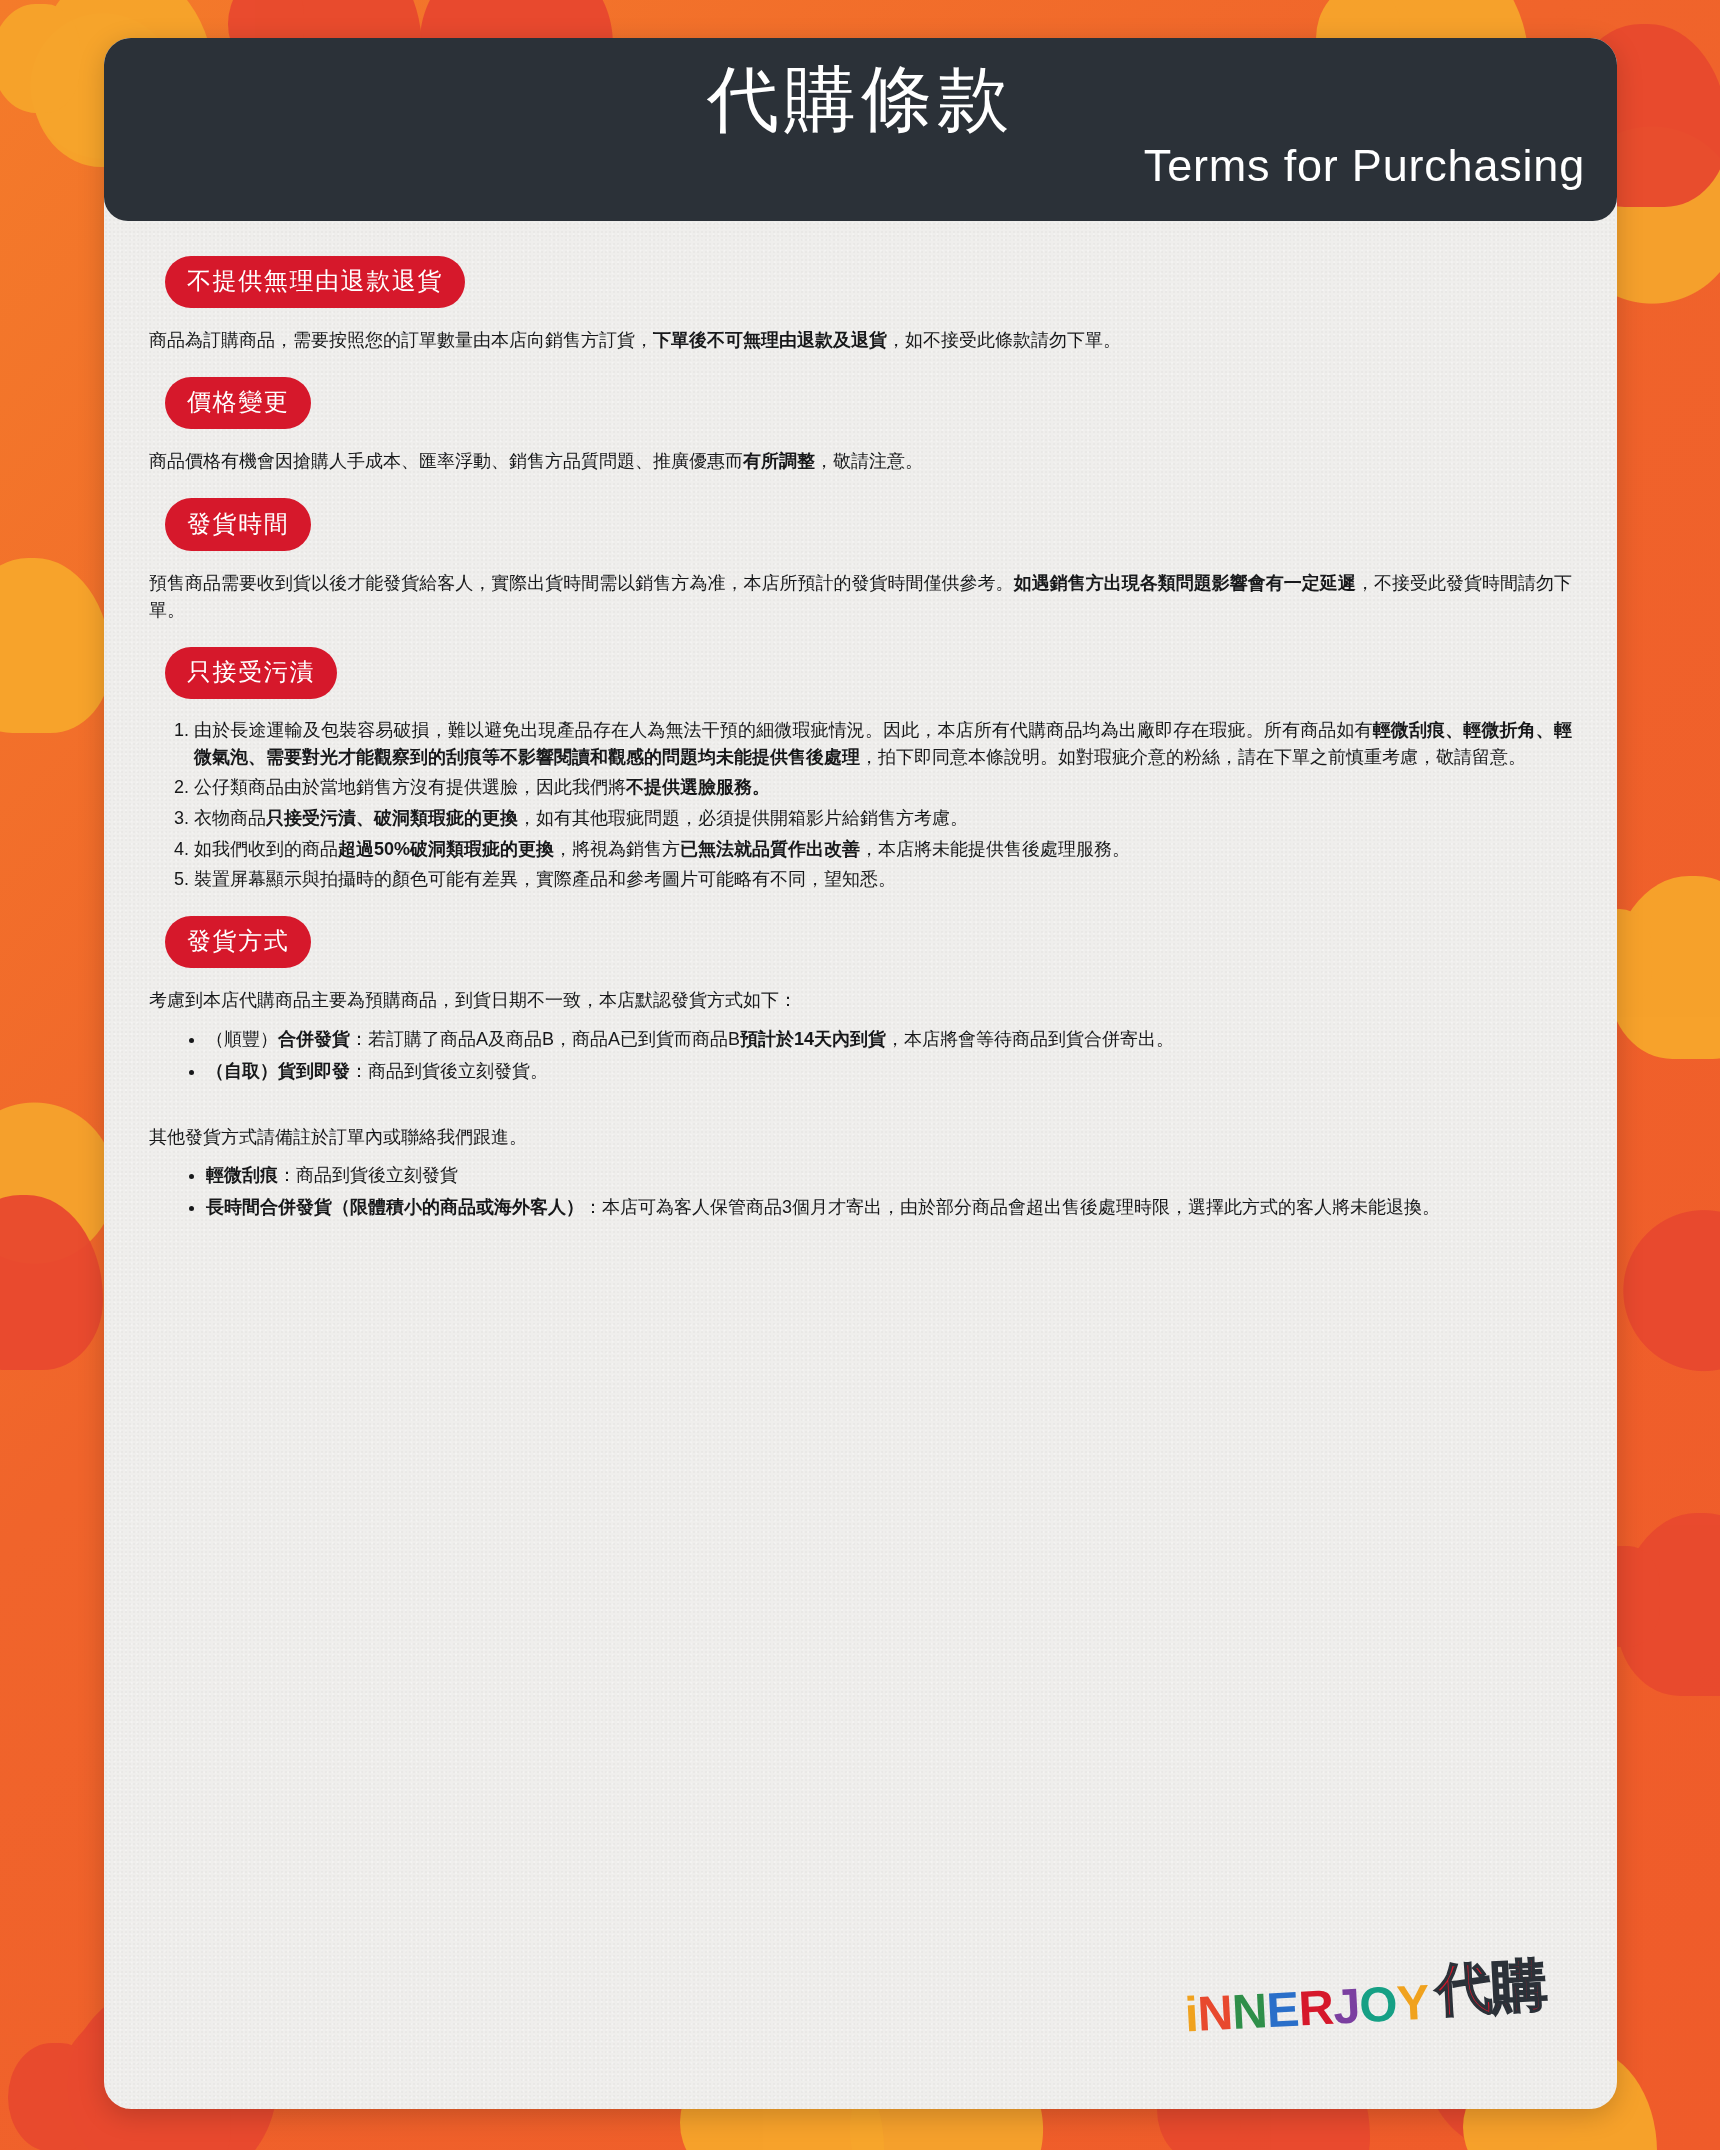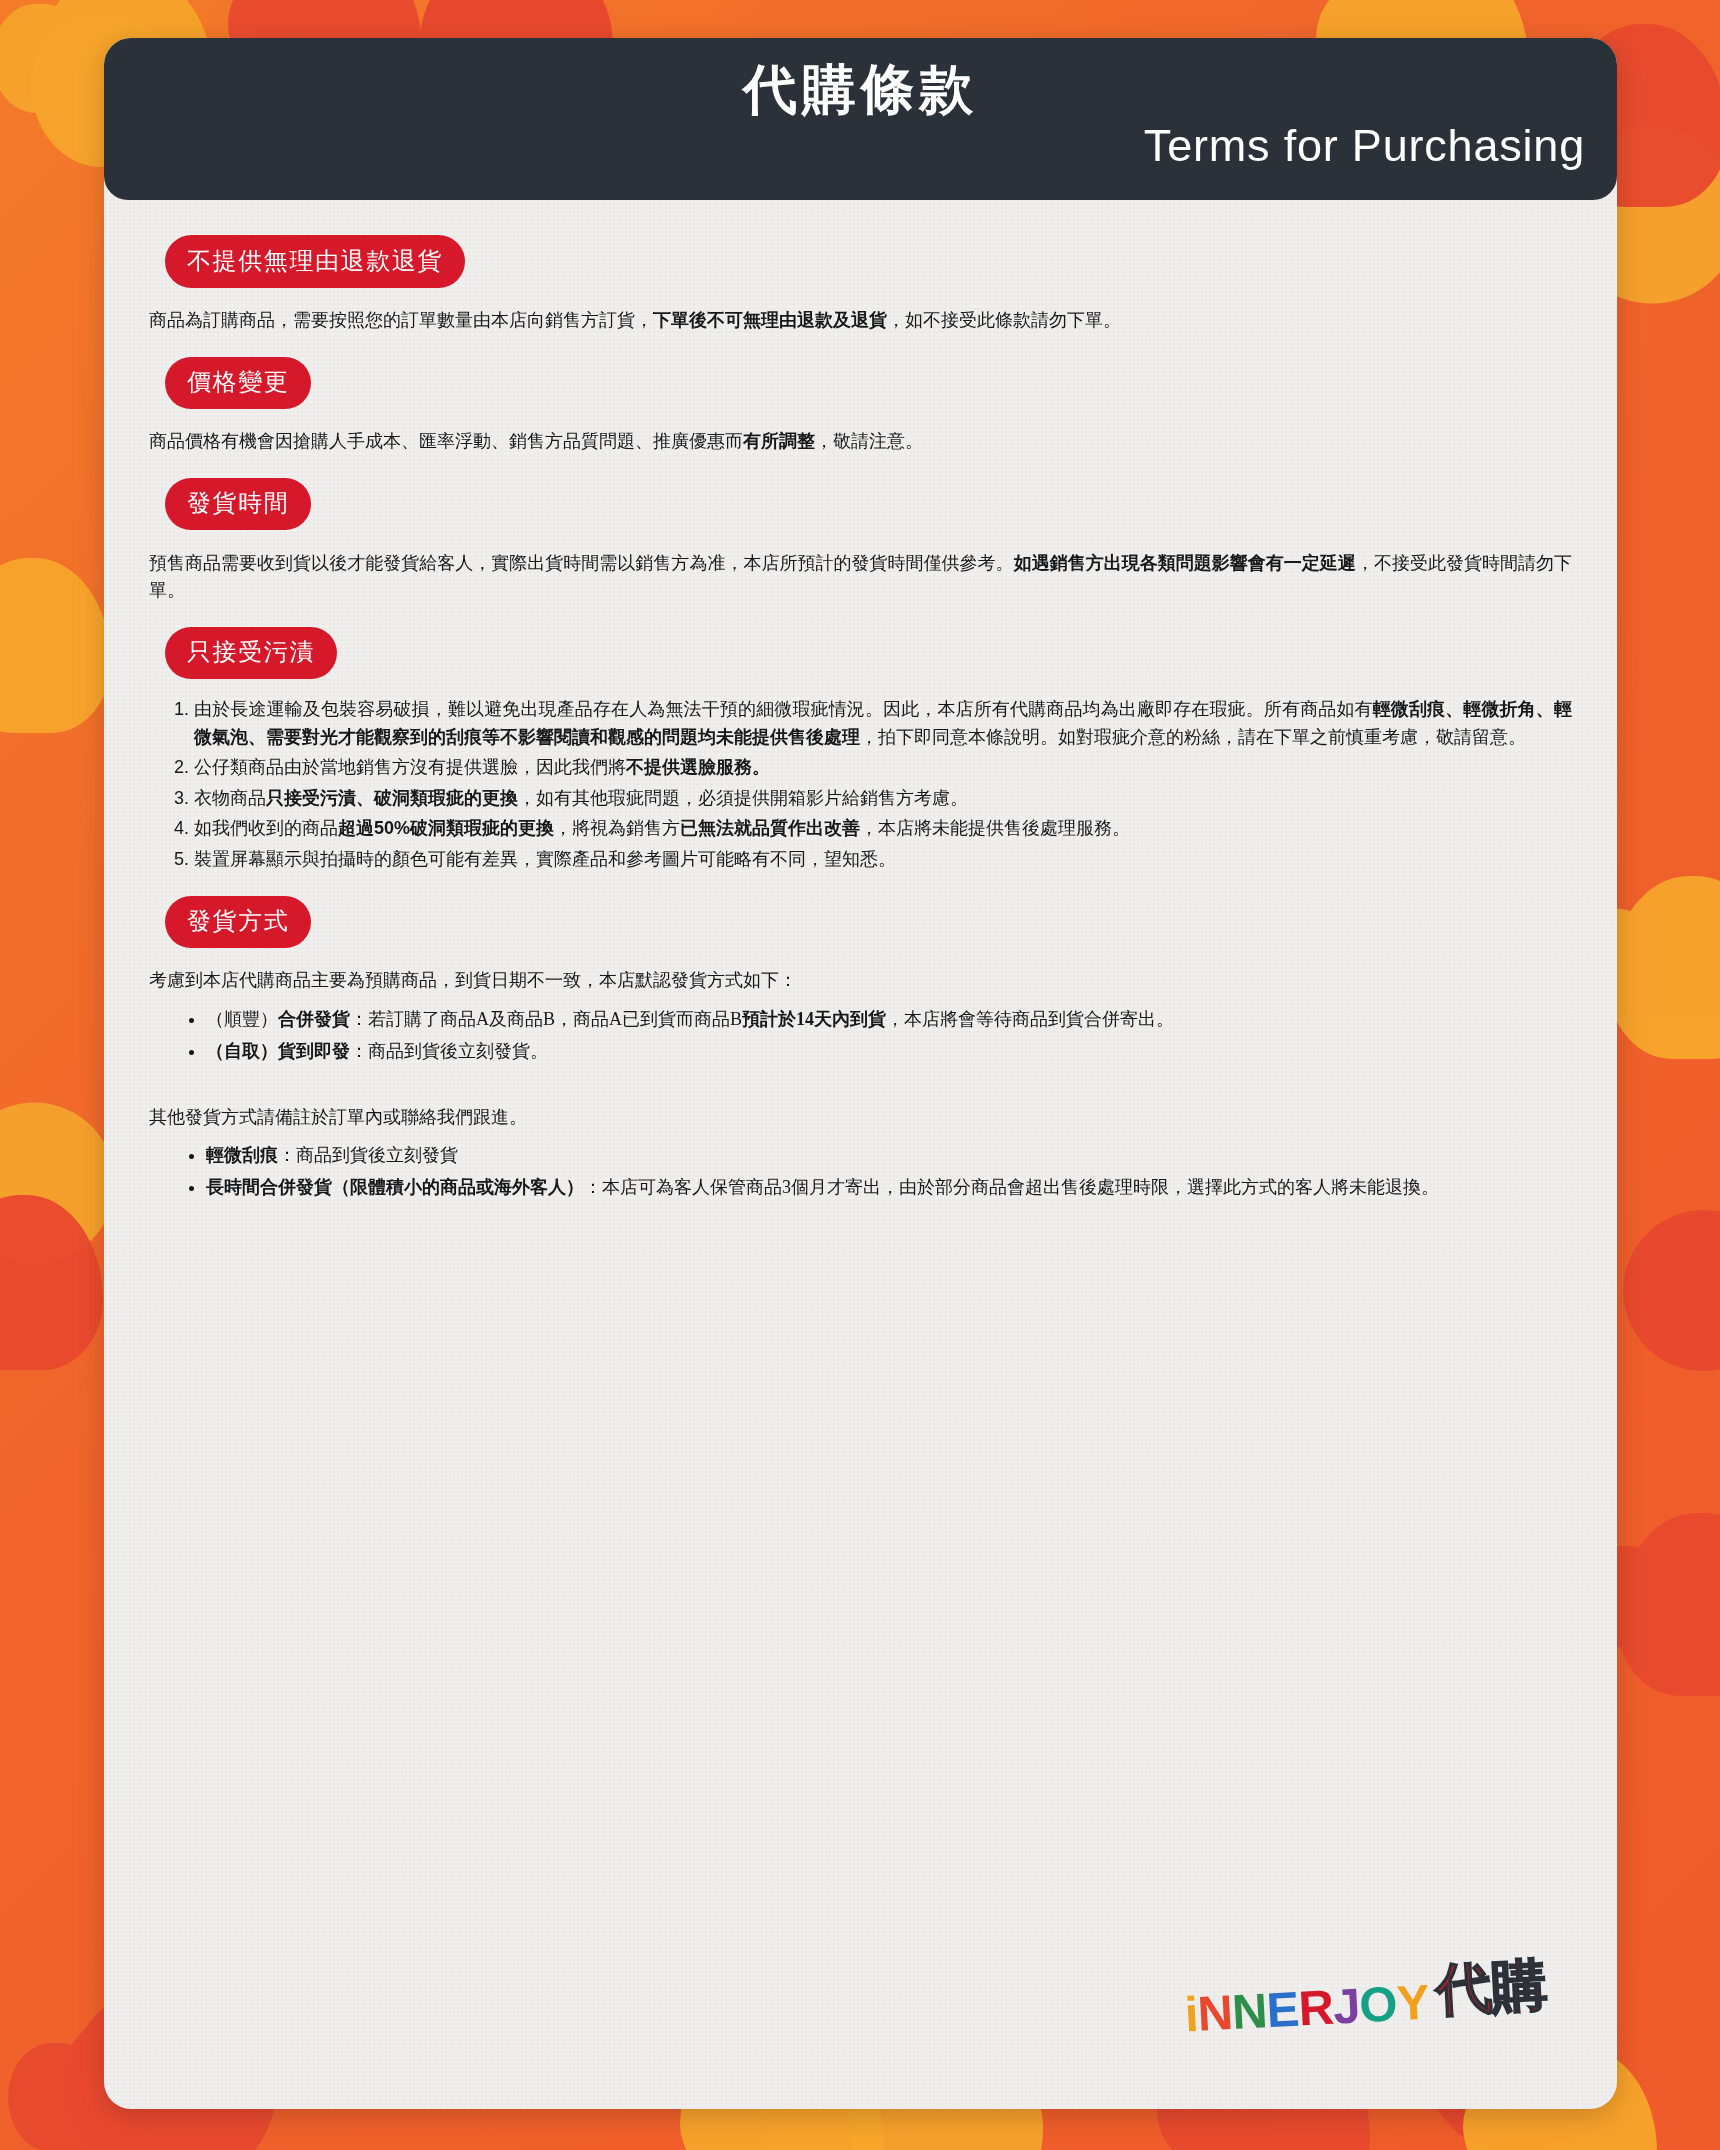--- a/index.html
+++ b/index.html
@@ -88,22 +88,22 @@
     position: relative;
     margin: 0;
     background: #2b3138;
     border-radius: 24px 24px 24px 24px;
     padding: 21px 32px 29px;
     text-align: center;
     color: #ffffff;
     z-index: 2;
   }
   .header .zh {
-    font-size: 54px;
-    font-weight: 700;
+    font-size: 72px;
+    font-weight: 400;
     letter-spacing: 4.8px;
     line-height: 1.12;
   }
   .header .en {
     font-size: 45px;
     font-weight: 400;
     letter-spacing: 0.8px;
     line-height: 1.12;
     margin-top: 1.6px;
     text-align: right;
@@ -139,21 +139,21 @@
   ol.items, ul.items {
     font-size: 18px;
     line-height: 1.52;
     margin: 11px 0 4.8px 0;
     padding-left: 45px;
   }
   ol.items > li, ul.items > li {
     margin-bottom: 3.2px;
     text-align: justify;
   }
-  ul.dots { list-style: disc; padding-left: 57px; font-family: Liberation Serif, serif; }
+  ul.dots { list-style: disc; padding-left: 57px; }
   ul.dots > li { margin-bottom: 4.8px; }
 
   b { font-weight: 700; }
 
   .spacer { height: 21px; }
 
   
   .logo {
     position: absolute;
     right: 70px;

